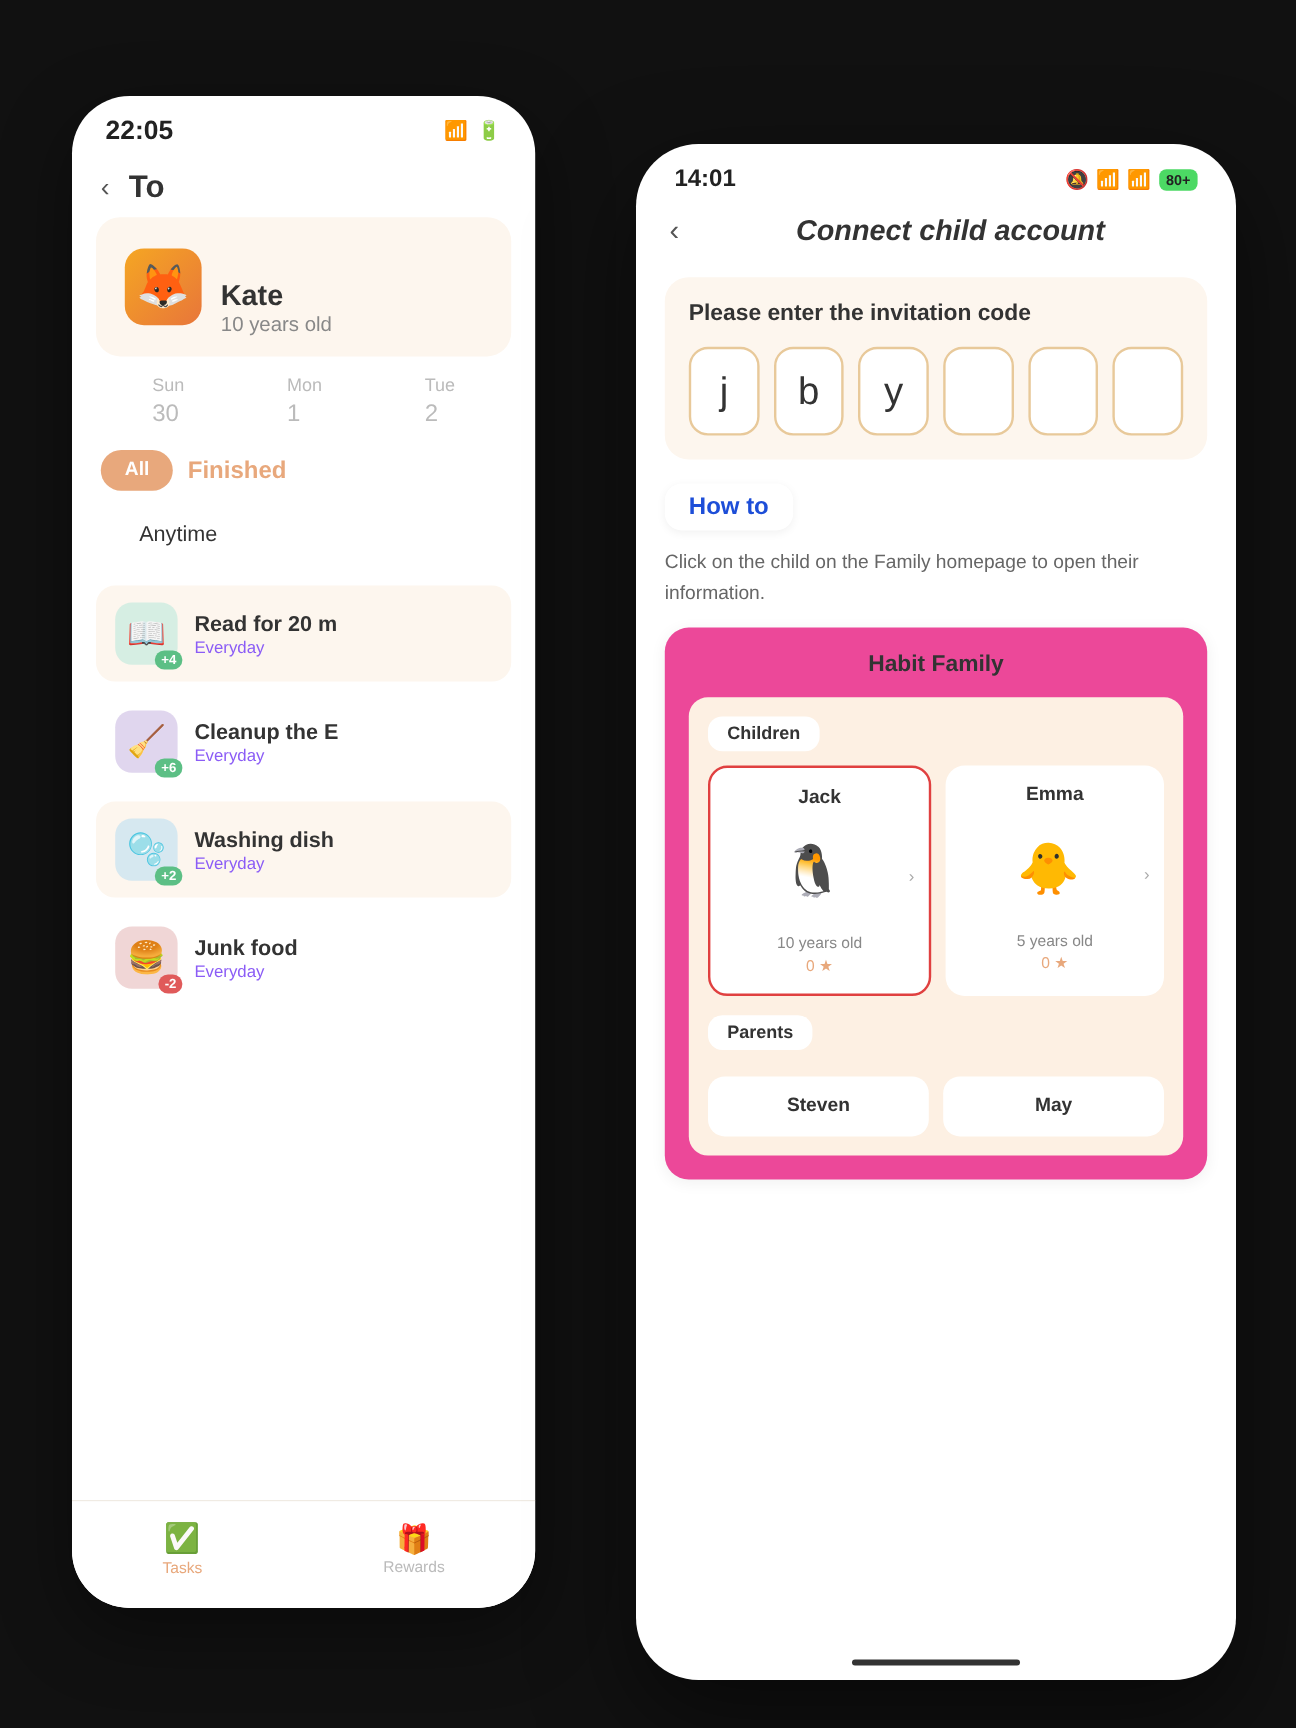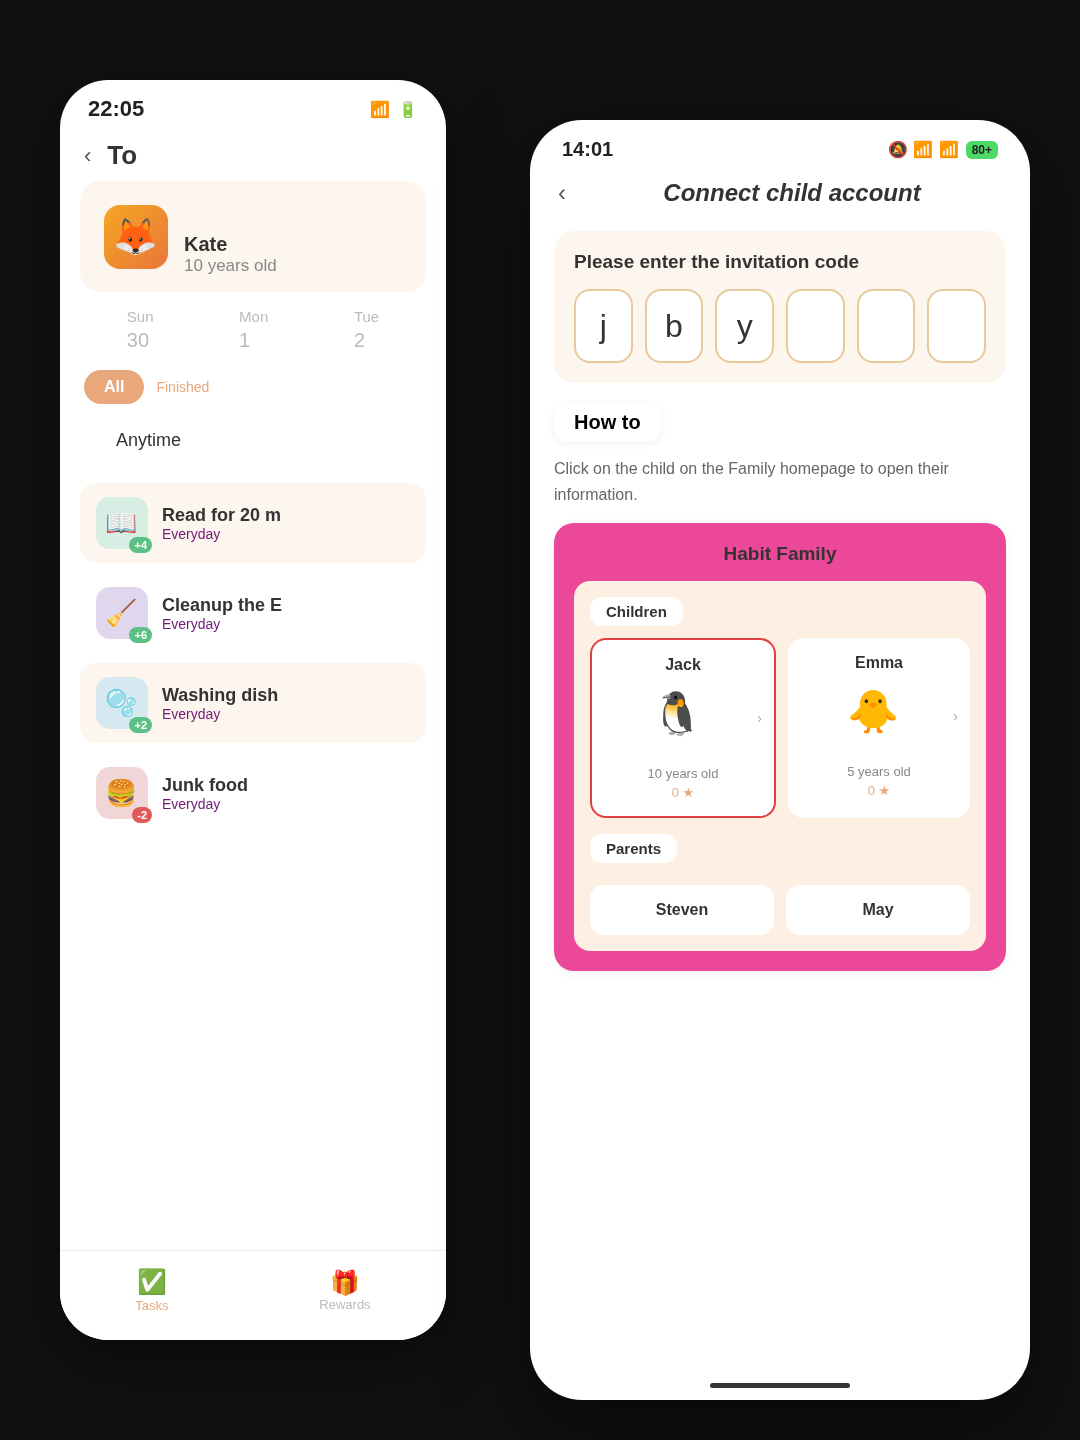--- a/index.html
+++ b/index.html
@@ -59,21 +59,21 @@
       margin: 0 20px;
       border-radius: 20px;
     }
     .avatar-fox {
       width: 64px; height: 64px;
       background: linear-gradient(135deg, #f5a623, #e8763a);
       border-radius: 16px;
       display: flex; align-items: center; justify-content: center;
       font-size: 36px;
     }
-    .profile-name { font-size: 20px; font-weight: 700; color: #333; margin-top: 36px; }
+    .profile-name { font-size: 24px; font-weight: 700; color: #333; margin-top: 36px; }
     .profile-age { font-size: 17px; color: #888; }
 
     .calendar-row {
       display: flex;
       justify-content: space-around;
       padding: 16px 24px 8px;
     }
     .cal-day { text-align: left; }
     .cal-day-label { font-size: 15px; color: #bbb; }
     .cal-day-num { font-size: 20px; color: #bbb; margin-top: 4px; }
@@ -87,22 +87,22 @@
     .filter-btn-active {
       background: #e8a87c;
       color: #fff;
       border-radius: 20px;
       padding: 8px 20px;
       font-size: 16px;
       font-weight: 600;
     }
     .filter-btn-inactive {
       color: #e8a87c;
-      font-size: 14px;
-      font-weight: 400;
+      font-size: 20px;
+      font-weight: 700;
     }
 
     .anytime-label {
       background: #fff;
       margin: 0 20px 12px;
       padding: 10px 16px;
       border-radius: 14px;
       font-size: 18px;
       font-weight: 400;
       color: #333;
@@ -135,21 +135,21 @@
       font-size: 11px;
       font-weight: 700;
       padding: 2px 5px;
       border-radius: 8px;
     }
     .task-icon .badge-neg {
       background: #e05a5a;
     }
     .task-info { flex: 1; }
     .task-name { font-size: 18px; font-weight: 700; color: #333; }
-    .task-freq { font-size: 14px; color: #701a75; }
+    .task-freq { font-size: 14px; color: #8b5cf6; }
 
     .bottom-nav {
       position: absolute;
       bottom: 0; left: 0; right: 0;
       height: 90px;
       background: #fff;
       display: flex;
       justify-content: space-around;
       align-items: center;
       padding-bottom: 10px;
@@ -226,21 +226,21 @@
     .howto-section {
       margin: 20px 24px 0;
     }
     .howto-label {
       background: #fff;
       display: inline-block;
       padding: 8px 20px;
       border-radius: 14px;
       font-size: 20px;
       font-weight: 700;
-      color: #000000;
+      color: #1d4ed8;
       margin-bottom: 14px;
       box-shadow: 0 2px 8px rgba(0,0,0,0.06);
     }
     .howto-desc {
       font-size: 16px;
       color: #666;
       line-height: 1.6;
       margin-bottom: 16px;
     }
 
@@ -280,21 +280,21 @@
       flex: 1;
       background: #fff;
       border-radius: 16px;
       padding: 16px 12px;
       text-align: center;
       position: relative;
     }
     .child-card-selected {
       border: 2.5px solid #e04040;
     }
-    .child-name { font-size: 16px; font-weight: 700; color: #333; margin-bottom: 4px; }
+    .child-name { font-size: 16px; font-weight: 700; color: #333; margin-bottom: 16px; }
     .child-avatar {
       width: 70px; height: 70px;
       border-radius: 50%;
       margin: 0 auto 10px;
       display: flex; align-items: center; justify-content: center;
       font-size: 42px;
     }
     .child-avatar-row {
       display: flex; align-items: center; justify-content: center; gap: 6px;
     }

